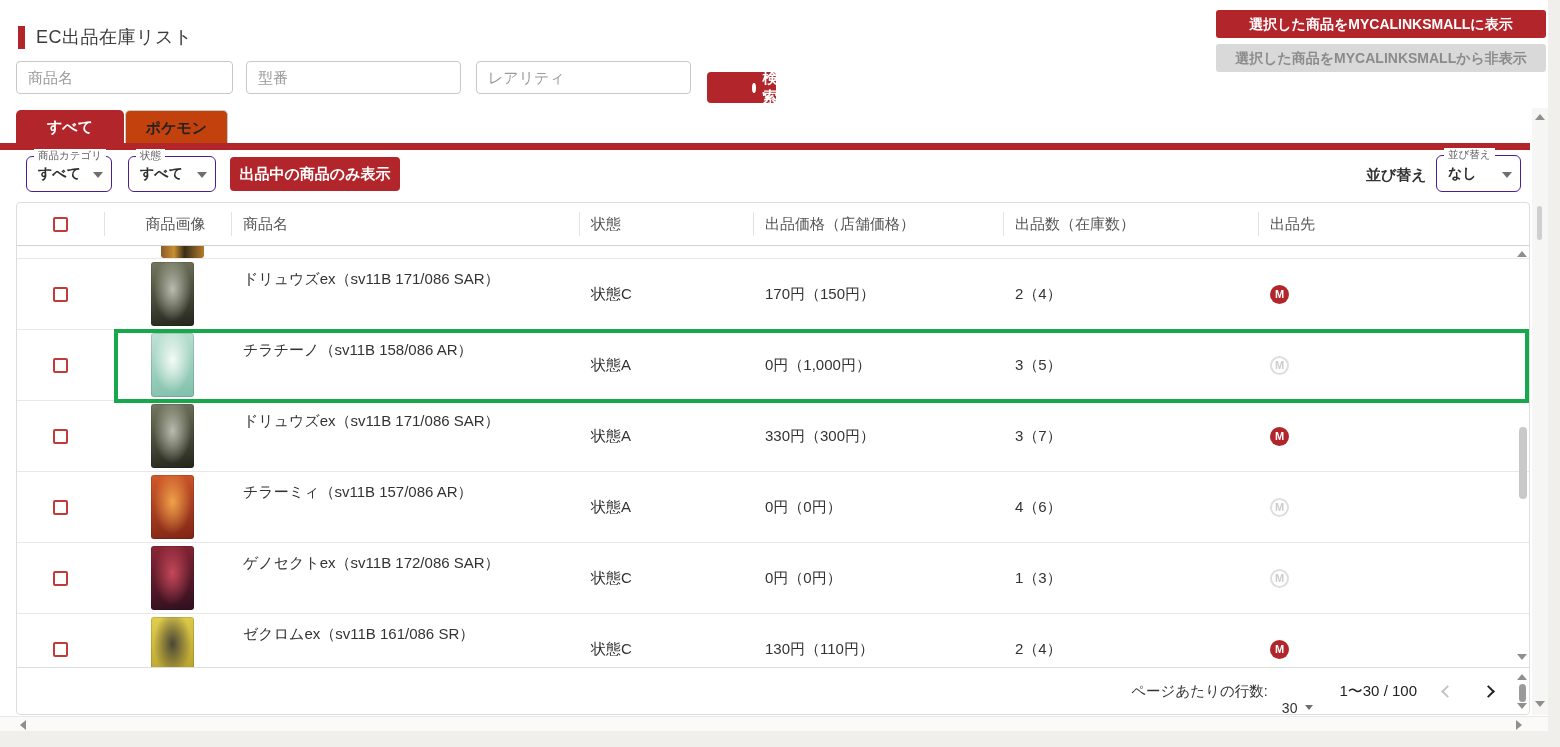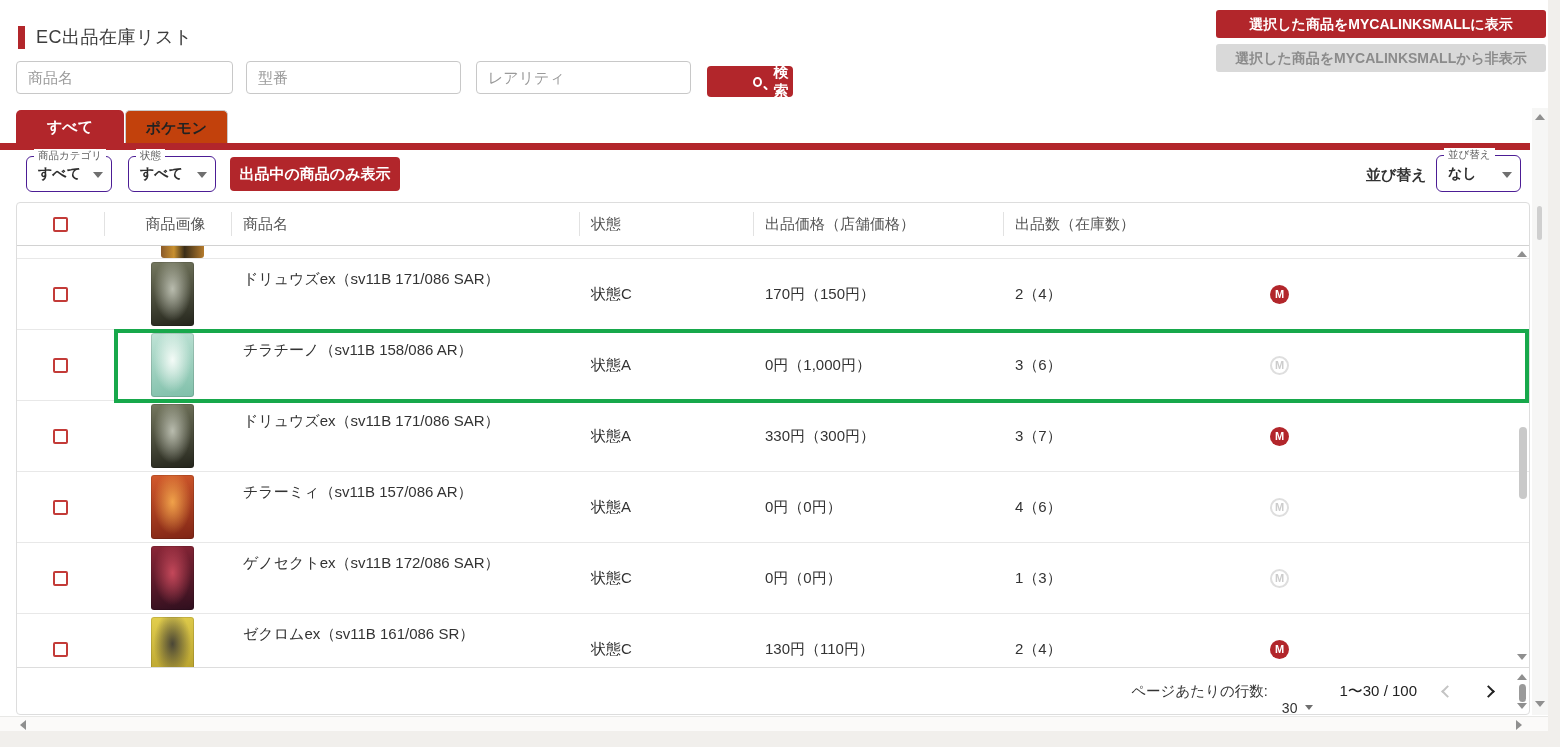--- a/index.html
+++ b/index.html
@@ -17,21 +17,21 @@
 
   
   .btn-top{position:absolute;width:330px;height:28px;border:none;border-radius:3px;font-size:14px;font-weight:bold;cursor:pointer;text-align:center;line-height:28px;}
   .btn-top.red{top:10px;right:2px;background:var(--red);color:#fff;}
   .btn-top.gray{top:44px;right:2px;background:#d9d9d9;color:#8b8b8b;}
 
   
   .inp{position:absolute;top:61px;height:33px;border:1px solid #c8c8c8;border-radius:4px;padding:0 11px;font-size:15px;color:#333;background:#fff;}
   .inp::placeholder{color:#9a9a9a;}
   .inp1{left:16px;width:217px;} .inp2{left:246px;width:215px;} .inp3{left:476px;width:215px;}
-  .btn-search{position:absolute;left:707px;top:66px;width:86px;height:31px;background:var(--red);color:#fff;border:none;border-radius:4px;font-size:15px;font-weight:bold;cursor:pointer;display:flex;align-items:center;justify-content:center;gap:7px;padding-left:46px;}
+  .btn-search{position:absolute;left:707px;top:72px;width:69px;height:31px;background:var(--red);color:#fff;border:none;border-radius:4px;font-size:15px;font-weight:bold;cursor:pointer;display:flex;align-items:center;justify-content:center;gap:7px;padding-left:46px;}
   .mag{position:relative;width:10px;height:10px;border:2px solid #fff;border-radius:50%;display:inline-block;}
   .mag::after{content:"";position:absolute;left:8px;top:8px;width:5px;height:2px;background:#fff;transform:rotate(45deg);border-radius:1px;}
 
   
   .tab{position:absolute;top:110px;height:33px;line-height:33px;text-align:center;font-size:15px;font-weight:bold;border-radius:5px 5px 0 0;cursor:pointer;}
   .tab.active{left:16px;width:108px;background:var(--red);color:#fff;}
   .tab.inactive{left:125px;width:103px;background:#c2410c;color:#222;border:1px solid #c9c9c9;border-bottom:none;}
   .red-bar{position:absolute;left:0;top:143px;width:1530px;height:7px;background:var(--red);}
 
   
@@ -145,20 +145,21 @@
   <div class="table-wrap">
     <div class="thead">
       <div class="th c-check">
           <span class="cb"></span>
         </div>
       <div class="th c-img"><span class="vline"></span><span>商品画像</span></div>
       <div class="th c-name"><span class="vline"></span><span>商品名</span></div>
       <div class="th c-cond"><span class="vline"></span><span>状態</span></div>
       <div class="th c-price"><span class="vline"></span><span>出品価格（店舗価格）</span></div>
       <div class="th c-count"><span class="vline"></span><span>出品数（在庫数）</span></div>
+      <div class="th c-dest"><span class="vline"></span><span>出品先</span></div>
     </div>
 
     <div class="tbody">
       <div class="partial-row">
         <div class="partial-card"></div>
       </div>
 
       <div class="trow">
     <div class="cell c-check">
             <span class="cb"></span>
@@ -177,21 +178,21 @@
         <div class="trow highlighted">
     <div class="cell c-check">
             <span class="cb"></span>
           </div>
     <div class="cell c-img">
             <div class="card-img" style="background: radial-gradient(at 50% 42%, rgb(244, 251, 247) 0%, rgba(0, 0, 0, 0) 62%), linear-gradient(168deg, rgb(191, 227, 214), rgb(127, 191, 169));"></div>
           </div>
     <div class="cell c-name name-cell">チラチーノ（sv11B 158/086 AR）</div>
     <div class="cell c-cond">状態A</div>
     <div class="cell c-price">0円（1,000円）</div>
-    <div class="cell c-count">3（6）</div>
+    <div class="cell c-count">3（5）</div>
     <div class="cell c-dest">
             <span class="m-badge inactive">M</span>
           </div>
   </div>
         <div class="trow">
     <div class="cell c-check">
             <span class="cb"></span>
           </div>
     <div class="cell c-img">
             <div class="card-img" style="background: radial-gradient(at 50% 42%, rgb(185, 188, 174) 0%, rgba(0, 0, 0, 0) 62%), linear-gradient(168deg, rgb(117, 120, 95), rgb(35, 36, 27));"></div>

